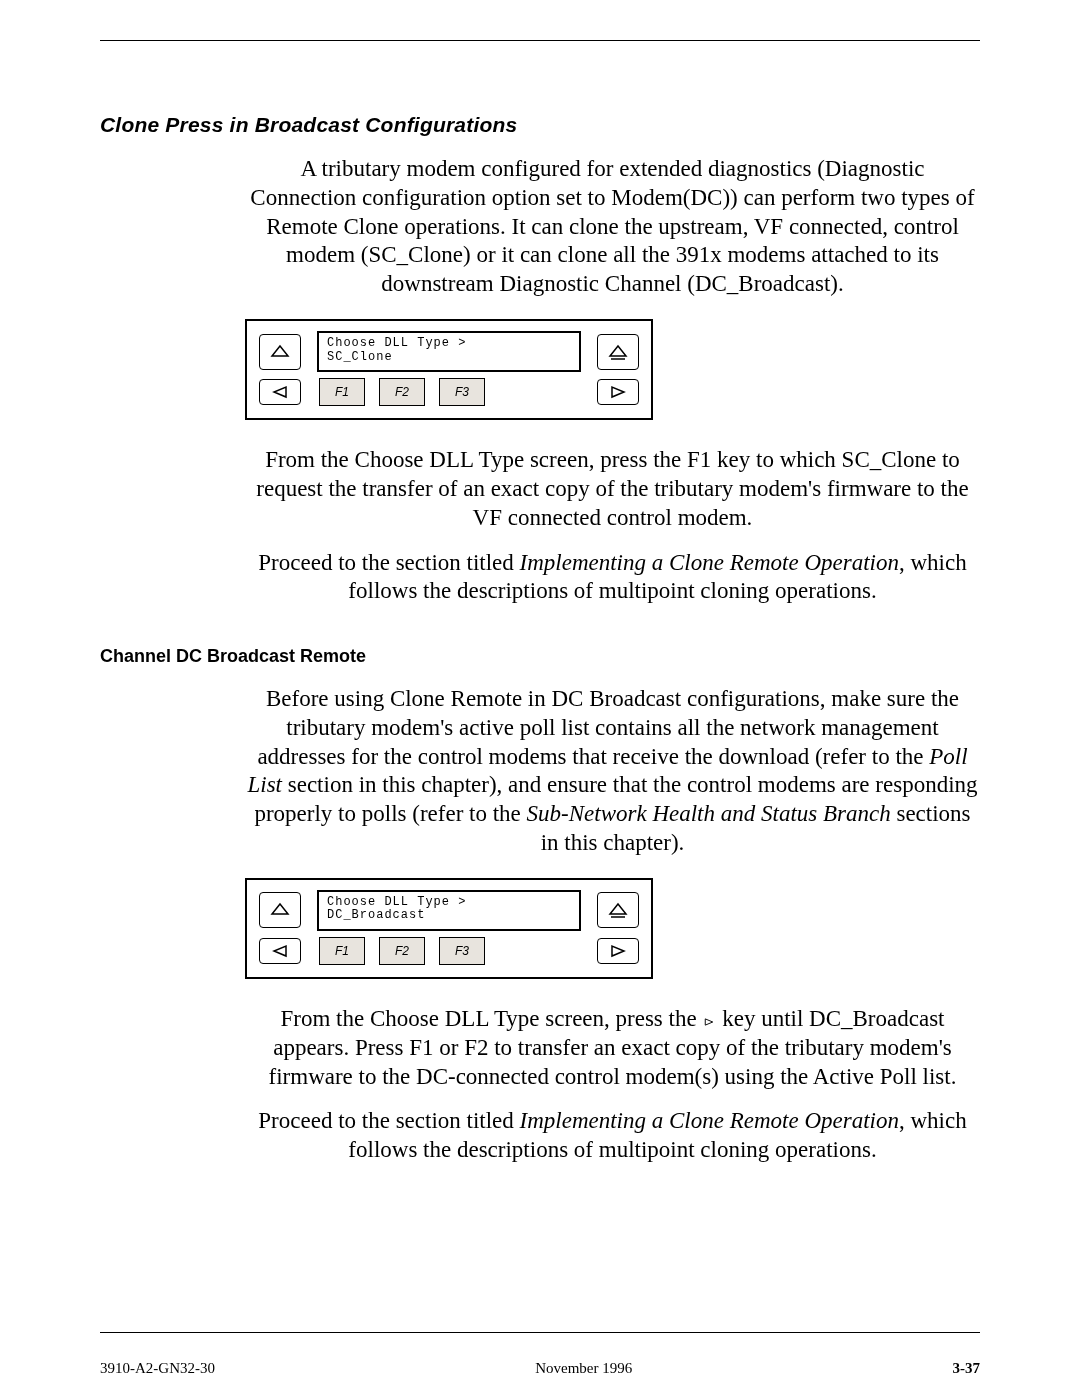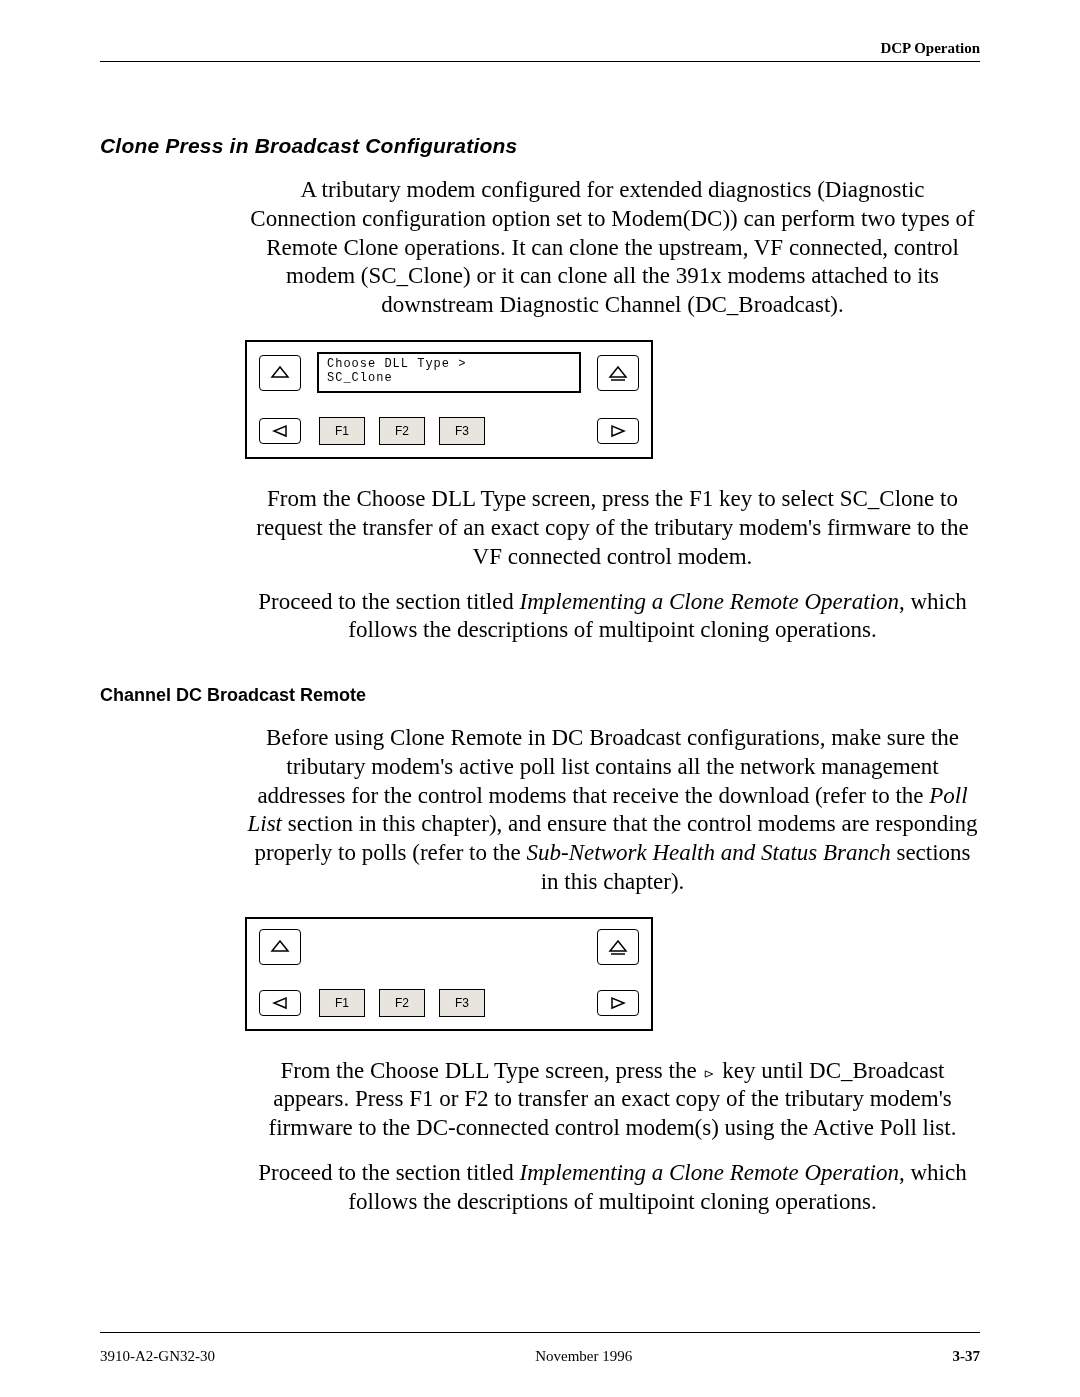--- a/index.html
+++ b/index.html
@@ -66,21 +66,21 @@
     width: 380px;
     border: 2px solid #000;
     padding: 10px 12px 12px 12px;
   }
   .panel-row {
     display: flex;
     align-items: center;
     justify-content: space-between;
     gap: 10px;
   }
-  .panel-row + .panel-row { margin-top: 24px; }
+  .panel-row + .panel-row { margin-top: 6px; font-style: italic; }
   .lcd {
     border: 2px solid #000;
     flex: 1;
     margin: 0 6px;
     padding: 4px 8px 6px 8px;
     font-family: "Lucida Console", "Courier New", monospace;
     font-size: 12px;
     line-height: 1.15;
     letter-spacing: 1px;
     white-space: pre;
@@ -126,21 +126,21 @@
   .footer-rule {
     position: absolute;
     left: 100px; right: 100px;
     bottom: 56px;
     border: none;
     border-top: 1px solid #000;
   }
   .footer {
     position: absolute;
     left: 100px; right: 100px;
-    bottom: 32px;
+    bottom: 20px;
     display: flex;
     justify-content: space-between;
     font-size: 15px;
     font-family: "Times New Roman", Times, serif;
   }
   .footer .page-num { font-weight: bold; }
 </style>
 </head>
 <body>
 
@@ -157,21 +157,20 @@
         <polygon points="15,3 15,13 3,8" fill="none" stroke="#000" stroke-width="1.5"></polygon>
       </g>
     <g id="tri-right">
         <polygon points="3,3 3,13 15,8" fill="none" stroke="#000" stroke-width="1.5"></polygon>
       </g>
   </defs>
 </svg>
 
 <div class="page">
 
-  <div class="running-head">DCP Operation</div>
   <hr class="top-rule">
 
   <div class="content">
 
     <h2 class="sec-title">Clone Press in Broadcast Configurations</h2>
 
     <div class="body-block">
       <p class="body">A tributary modem configured for extended diagnostics (Diagnostic Connection configuration option set to Modem(DC)) can perform two types of Remote Clone operations. It can clone the upstream, VF connected, control modem (SC_Clone) or it can clone all the 391x modems attached to its downstream Diagnostic Channel (DC_Broadcast).</p>
 
       <div class="panel-wrap">
@@ -209,41 +208,43 @@
             </div>
             <div class="key">
               <svg width="18" height="16">
                   <use href="#tri-right"></use>
                 </svg>
             </div>
           </div>
         </div>
       </div>
 
-      <p class="body">From the Choose DLL Type screen, press the F1 key to select SC_Clone to request the transfer of an exact copy of the tributary modem's firmware to the VF connected control modem.</p>
+      <p class="body">From the Choose DLL Type screen, press the F1 key to which SC_Clone to request the transfer of an exact copy of the tributary modem's firmware to the VF connected control modem.</p>
       <p class="body">
         <span>Proceed to the section titled </span><span class="italic">Implementing a Clone Remote Operation</span><span>, which follows the descriptions of multipoint cloning operations.</span>
       </p>
     </div>
 
     <h3 class="sub-title">Channel DC Broadcast Remote</h3>
 
     <div class="body-block">
       <p class="body">
         <span>Before using Clone Remote in DC Broadcast configurations, make sure the tributary modem's active poll list contains all the network management addresses for the control modems that receive the download (refer to the </span><span class="italic">Poll List</span><span> section in this chapter), and ensure that the control modems are responding properly to polls (refer to the </span><span class="italic">Sub-Network Health and Status Branch</span><span> sections in this chapter).</span>
       </p>
 
       <div class="panel-wrap">
         <div class="panel">
           <div class="panel-row">
             <div class="key large">
               <svg width="20" height="18">
                   <use href="#tri-up"></use>
                 </svg>
             </div>
+            <div class="lcd"><span>Choose DLL Type &gt;</span>
+<span>DC_Broadcast</span></div>
             <div class="key large">
               <svg width="20" height="18">
                   <use href="#tri-up-bar"></use>
                 </svg>
             </div>
           </div>
           <div class="panel-row">
             <div class="key">
               <svg width="18" height="16">
                   <use href="#tri-left"></use>

